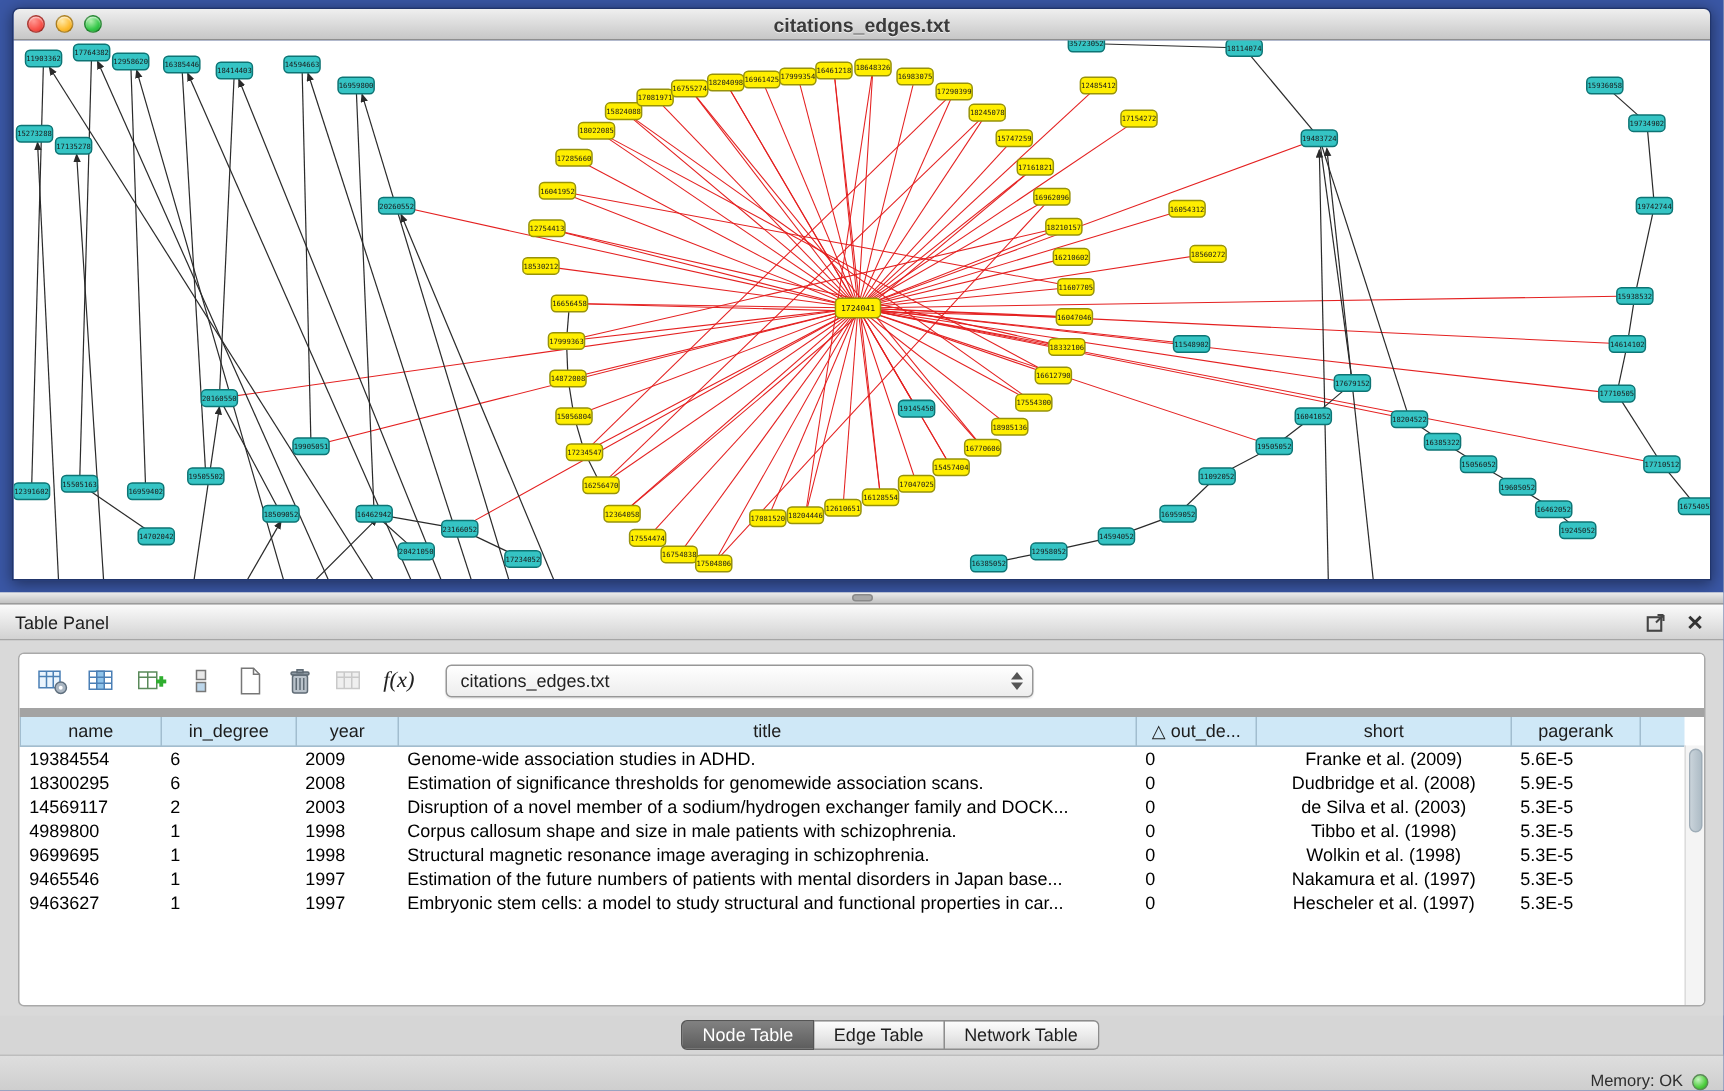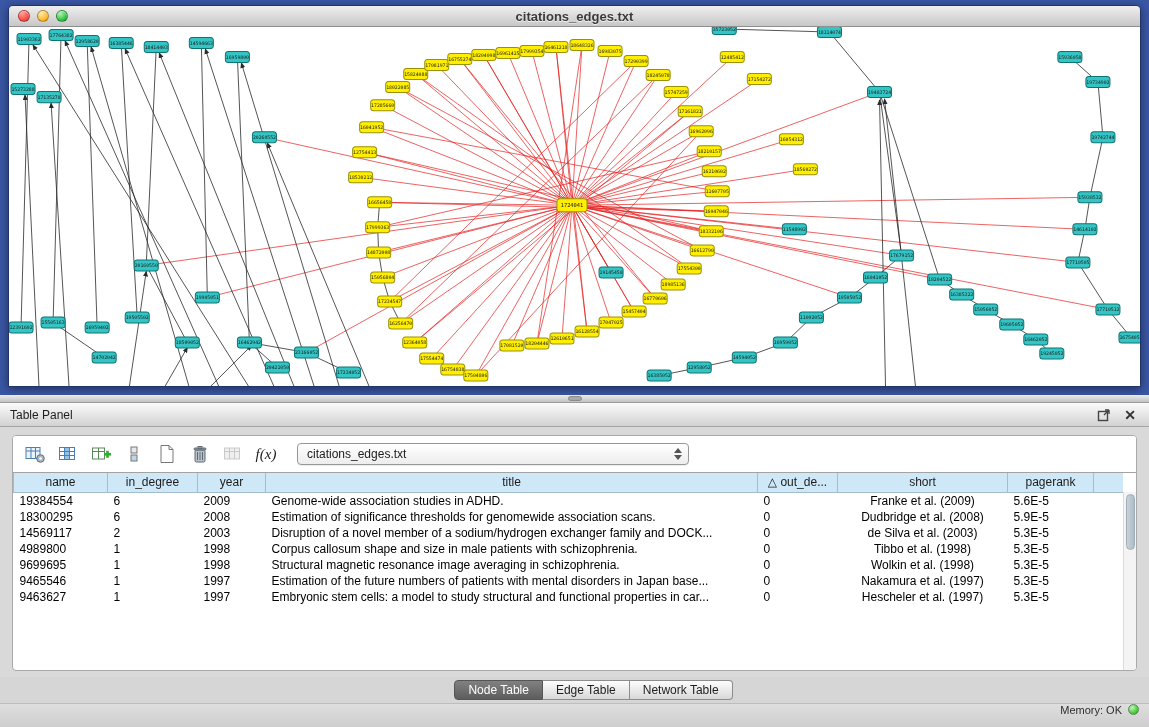--- a/index.html
+++ b/index.html
@@ -36,39 +36,39 @@
 
   .toolbar { flex:0 0 36px; display:flex; align-items:center; gap:9px; padding:0 10px; background:#fff; }
   .tbtn { display:flex; align-items:center; justify-content:center; width:24px; height:24px; border-radius:3px; }
   .fx { font-family:"Liberation Serif", serif; font-style:italic; font-size:15px; color:#222; }
   .combo { width:392px; height:22px; margin-left:10px; border:1px solid #979797; border-radius:4px; background:linear-gradient(#ffffff,#ededed); display:flex; align-items:center; font-size:12px; padding-left:9px; box-shadow:0 1px 1px rgba(0,0,0,.08); }
   .combo .combo-label { flex:1; overflow:hidden; white-space:nowrap; }
   .combo .steppers { width:16px; height:18px; margin-right:2px; display:flex; flex-direction:column; align-items:center; justify-content:center; gap:2px; }
   .tri-up { width:0; height:0; border-left:4px solid transparent; border-right:4px solid transparent; border-bottom:5px solid #555; }
   .tri-down { width:0; height:0; border-left:4px solid transparent; border-right:4px solid transparent; border-top:5px solid #555; }
 
-  .grid-area { flex:1; position:relative; overflow:hidden; border-top:1px solid #a3a3a3; }
+  .grid-area { flex:1; position:relative; overflow:hidden; border-top:6px solid #a3a3a3; }
   table.tbl { border-collapse:collapse; table-layout:fixed; width:calc(100% - 13px); font-size:12px; }
   table.tbl th { height:19px; background:#cfe8f7; border:1px solid #a2bdcf; border-top:none; font-weight:normal; font-size:12px; color:#1c1c1c; text-align:center; padding:0 4px; white-space:nowrap; overflow:hidden; }
   table.tbl th.filler { border-right:none; }
   table.tbl td { height:16px; padding:1px 6px; white-space:nowrap; overflow:hidden; text-overflow:ellipsis; color:#000; }
   table.tbl td.c-center { text-align:center; }
   .vscroll { position:absolute; top:19px; right:0; bottom:0; width:13px; background:#f4f4f4; border-left:1px solid #dcdcdc; }
   .vthumb { position:absolute; top:2px; left:1.5px; width:9px; height:56px; border-radius:5px; background:linear-gradient(90deg,#c9d3da,#aebcc6); border:1px solid #9fadb8; }
 
   
   .tabs-row { height:26px; display:flex; align-items:center; justify-content:center;padding-left:38px; }
   .tab { height:20px; padding:0 13px; font-size:12px; font-family:"Liberation Sans",sans-serif; border:1px solid #8d8d8d; background:linear-gradient(#fdfdfd,#d8d8d8); color:#1e1e1e; cursor:default; }
   .tab + .tab { border-left:none; }
   .tab:first-child { border-radius:4px 0 0 4px; }
   .tab:last-child { border-radius:0 4px 4px 0; }
   .tab.active { background:linear-gradient(#818181,#5d5d5d); color:#fff; border-color:#555; }
 
   
-  .status-bar { height:24px; display:flex; align-items:flex-start; justify-content:flex-end; gap:6px; padding-right:10px; font-size:11px; color:#2e2e2e; background:linear-gradient(#dedede,#cecece); border-top:1px solid #bdbdbd; }
+  .status-bar { height:24px; display:flex; align-items:flex-end; justify-content:flex-end; gap:6px; padding-right:10px; font-size:11px; color:#2e2e2e; background:linear-gradient(#dedede,#cecece); border-top:1px solid #bdbdbd; }
   .mem-dot { width:11px; height:11px; border-radius:50%; background:radial-gradient(circle at 35% 30%, #c7f5c0, #4fce3f 60%, #2a9e20); border:1px solid #5a8a55; }
 </style>
 </head>
 <body>
 
 <div class="graph-region">
   <div class="network-window">
     <div class="titlebar">
       <div class="lights">
         <span class="light red"></span>

